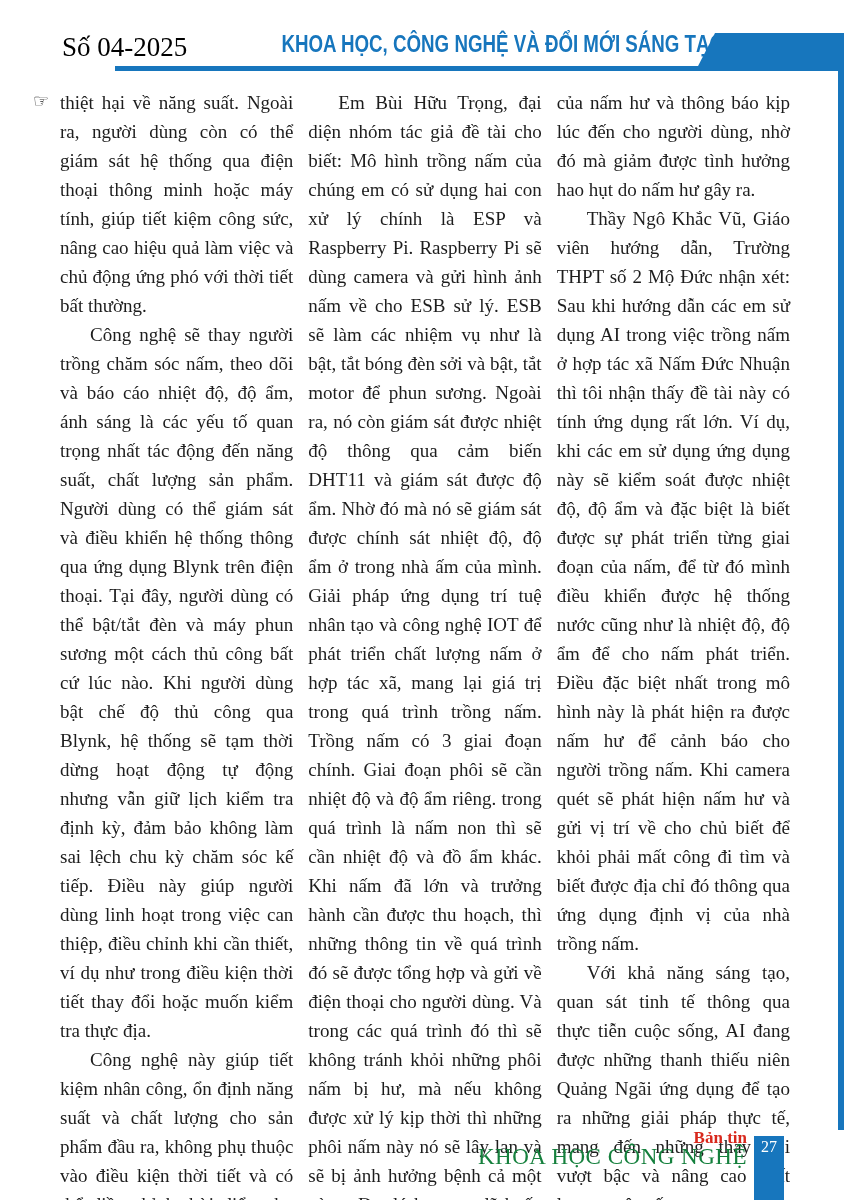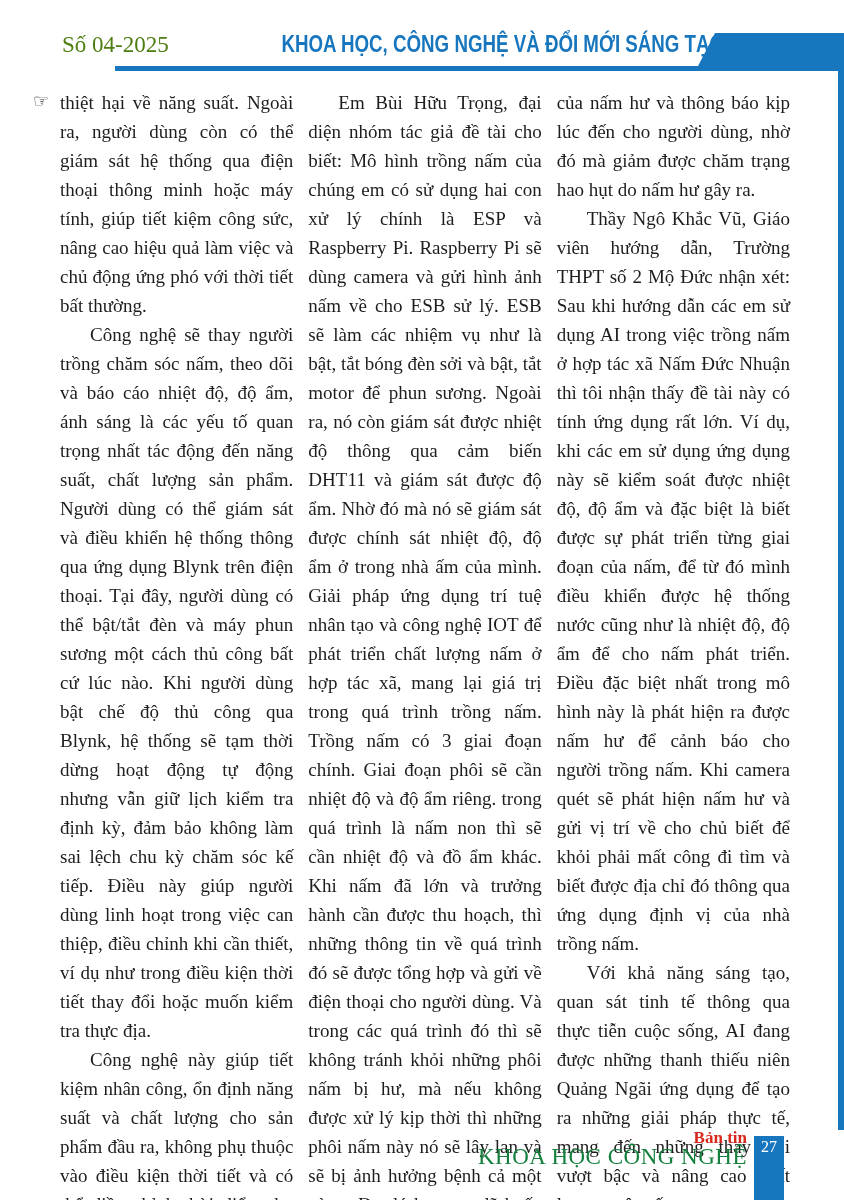--- a/index.html
+++ b/index.html
@@ -7,21 +7,21 @@
     width: 844px; height: 1200px;
     background: #ffffff;
     font-family: "Liberation Serif", serif;
     position: relative;
   }
   .page { position: absolute; inset: 0; overflow: hidden; background: #ffffff; }
 
   
   .issue {
     position: absolute; left: 62px; top: 32px;
-    font-size: 23px; color: #4d7c0f;
+    font-size: 27px; color: #000000;
   }
   .header-title {
     position: absolute; left: 222px; top: 27px; width: 540px;
     text-align: center; white-space: nowrap;
     font-family: "Liberation Sans", sans-serif;
     font-weight: bold; font-size: 24px; color: #1776bd;
     transform: scaleX(0.78); transform-origin: center;
     line-height: 1.4;
   }
   .header-rule {
@@ -87,21 +87,21 @@
   <main class="columns">
     <section class="col">
       <p class="noindent">thiệt hại về năng suất. Ngoài ra, người dùng còn có thể giám sát hệ thống qua điện thoại thông minh hoặc máy tính, giúp tiết kiệm công sức, nâng cao hiệu quả làm việc và chủ động ứng phó với thời tiết bất thường.</p>
       <p>Công nghệ sẽ thay người trồng chăm sóc nấm, theo dõi và báo cáo nhiệt độ, độ ẩm, ánh sáng là các yếu tố quan trọng nhất tác động đến năng suất, chất lượng sản phẩm. Người dùng có thể giám sát và điều khiển hệ thống thông qua ứng dụng Blynk trên điện thoại. Tại đây, người dùng có thể bật/tắt đèn và máy phun sương một cách thủ công bất cứ lúc nào. Khi người dùng bật chế độ thủ công qua Blynk, hệ thống sẽ tạm thời dừng hoạt động tự động nhưng vẫn giữ lịch kiểm tra định kỳ, đảm bảo không làm sai lệch chu kỳ chăm sóc kế tiếp. Điều này giúp người dùng linh hoạt trong việc can thiệp, điều chỉnh khi cần thiết, ví dụ như trong điều kiện thời tiết thay đổi hoặc muốn kiểm tra thực địa.</p>
       <p>Công nghệ này giúp tiết kiệm nhân công, ổn định năng suất và chất lượng cho sản phẩm đầu ra, không phụ thuộc vào điều kiện thời tiết và có thể điều chỉnh thời điểm thu hoạch nấm.</p>
     </section>
     <section class="col">
       <p>Em Bùi Hữu Trọng, đại diện nhóm tác giả đề tài cho biết: Mô hình trồng nấm của chúng em có sử dụng hai con xử lý chính là ESP và Raspberry Pi. Raspberry Pi sẽ dùng camera và gửi hình ảnh nấm về cho ESB sử lý. ESB sẽ làm các nhiệm vụ như là bật, tắt bóng đèn sởi và bật, tắt motor để phun sương. Ngoài ra, nó còn giám sát được nhiệt độ thông qua cảm biến DHT11 và giám sát được độ ẩm. Nhờ đó mà nó sẽ giám sát được chính sát nhiệt độ, độ ẩm ở trong nhà ấm của mình. Giải pháp ứng dụng trí tuệ nhân tạo và công nghệ IOT để phát triển chất lượng nấm ở hợp tác xã, mang lại giá trị trong quá trình trồng nấm. Trồng nấm có 3 giai đoạn chính. Giai đoạn phôi sẽ cần nhiệt độ và độ ẩm riêng. trong quá trình là nấm non thì sẽ cần nhiệt độ và đồ ẩm khác. Khi nấm đã lớn và trưởng hành cần được thu hoạch, thì những thông tin về quá trình đó sẽ được tổng hợp và gửi về điện thoại cho người dùng. Và trong các quá trình đó thì sẽ không tránh khỏi những phôi nấm bị hư, mà nếu không được xử lý kịp thời thì những phôi nấm này nó sẽ lây lan và sẽ bị ảnh hưởng bệnh cả một vùng. Do đó bọn em đã huấn luyện cho AI xác định được tọa đồ</p>
     </section>
     <section class="col">
-      <p class="noindent">của nấm hư và thông báo kịp lúc đến cho người dùng, nhờ đó mà giảm được chăm trạng hao hụt do nấm hư gây ra.</p>
+      <p class="noindent">của nấm hư và thông báo kịp lúc đến cho người dùng, nhờ đó mà giảm được tình hưởng hao hụt do nấm hư gây ra.</p>
       <p>Thầy Ngô Khắc Vũ, Giáo viên hướng dẫn, Trường THPT số 2 Mộ Đức nhận xét: Sau khi hướng dẫn các em sử dụng AI trong việc trồng nấm ở hợp tác xã Nấm Đức Nhuận thì tôi nhận thấy đề tài này có tính ứng dụng rất lớn. Ví dụ, khi các em sử dụng ứng dụng này sẽ kiểm soát được nhiệt độ, độ ẩm và đặc biệt là biết được sự phát triển từng giai đoạn của nấm, để từ đó mình điều khiển được hệ thống nước cũng như là nhiệt độ, độ ẩm để cho nấm phát triển. Điều đặc biệt nhất trong mô hình này là phát hiện ra được nấm hư để cảnh báo cho người trồng nấm. Khi camera quét sẽ phát hiện nấm hư và gửi vị trí về cho chủ biết để khỏi phải mất công đi tìm và biết được địa chỉ đó thông qua ứng dụng định vị của nhà trồng nấm.</p>
       <p>Với khả năng sáng tạo, quan sát tinh tế thông qua thực tiễn cuộc sống, AI đang được những thanh thiếu niên Quảng Ngãi ứng dụng để tạo ra những giải pháp thực tế, mang đến những thay đổi vượt bậc và nâng cao chất lượng cuộc sống ■</p>
     </section>
   </main>
 
   <div class="bantin">Bản tin</div>
   <div class="khcn">KHOA HỌC CÔNG NGHỆ</div>
   <div class="page-box">27</div>
 
 </div>

